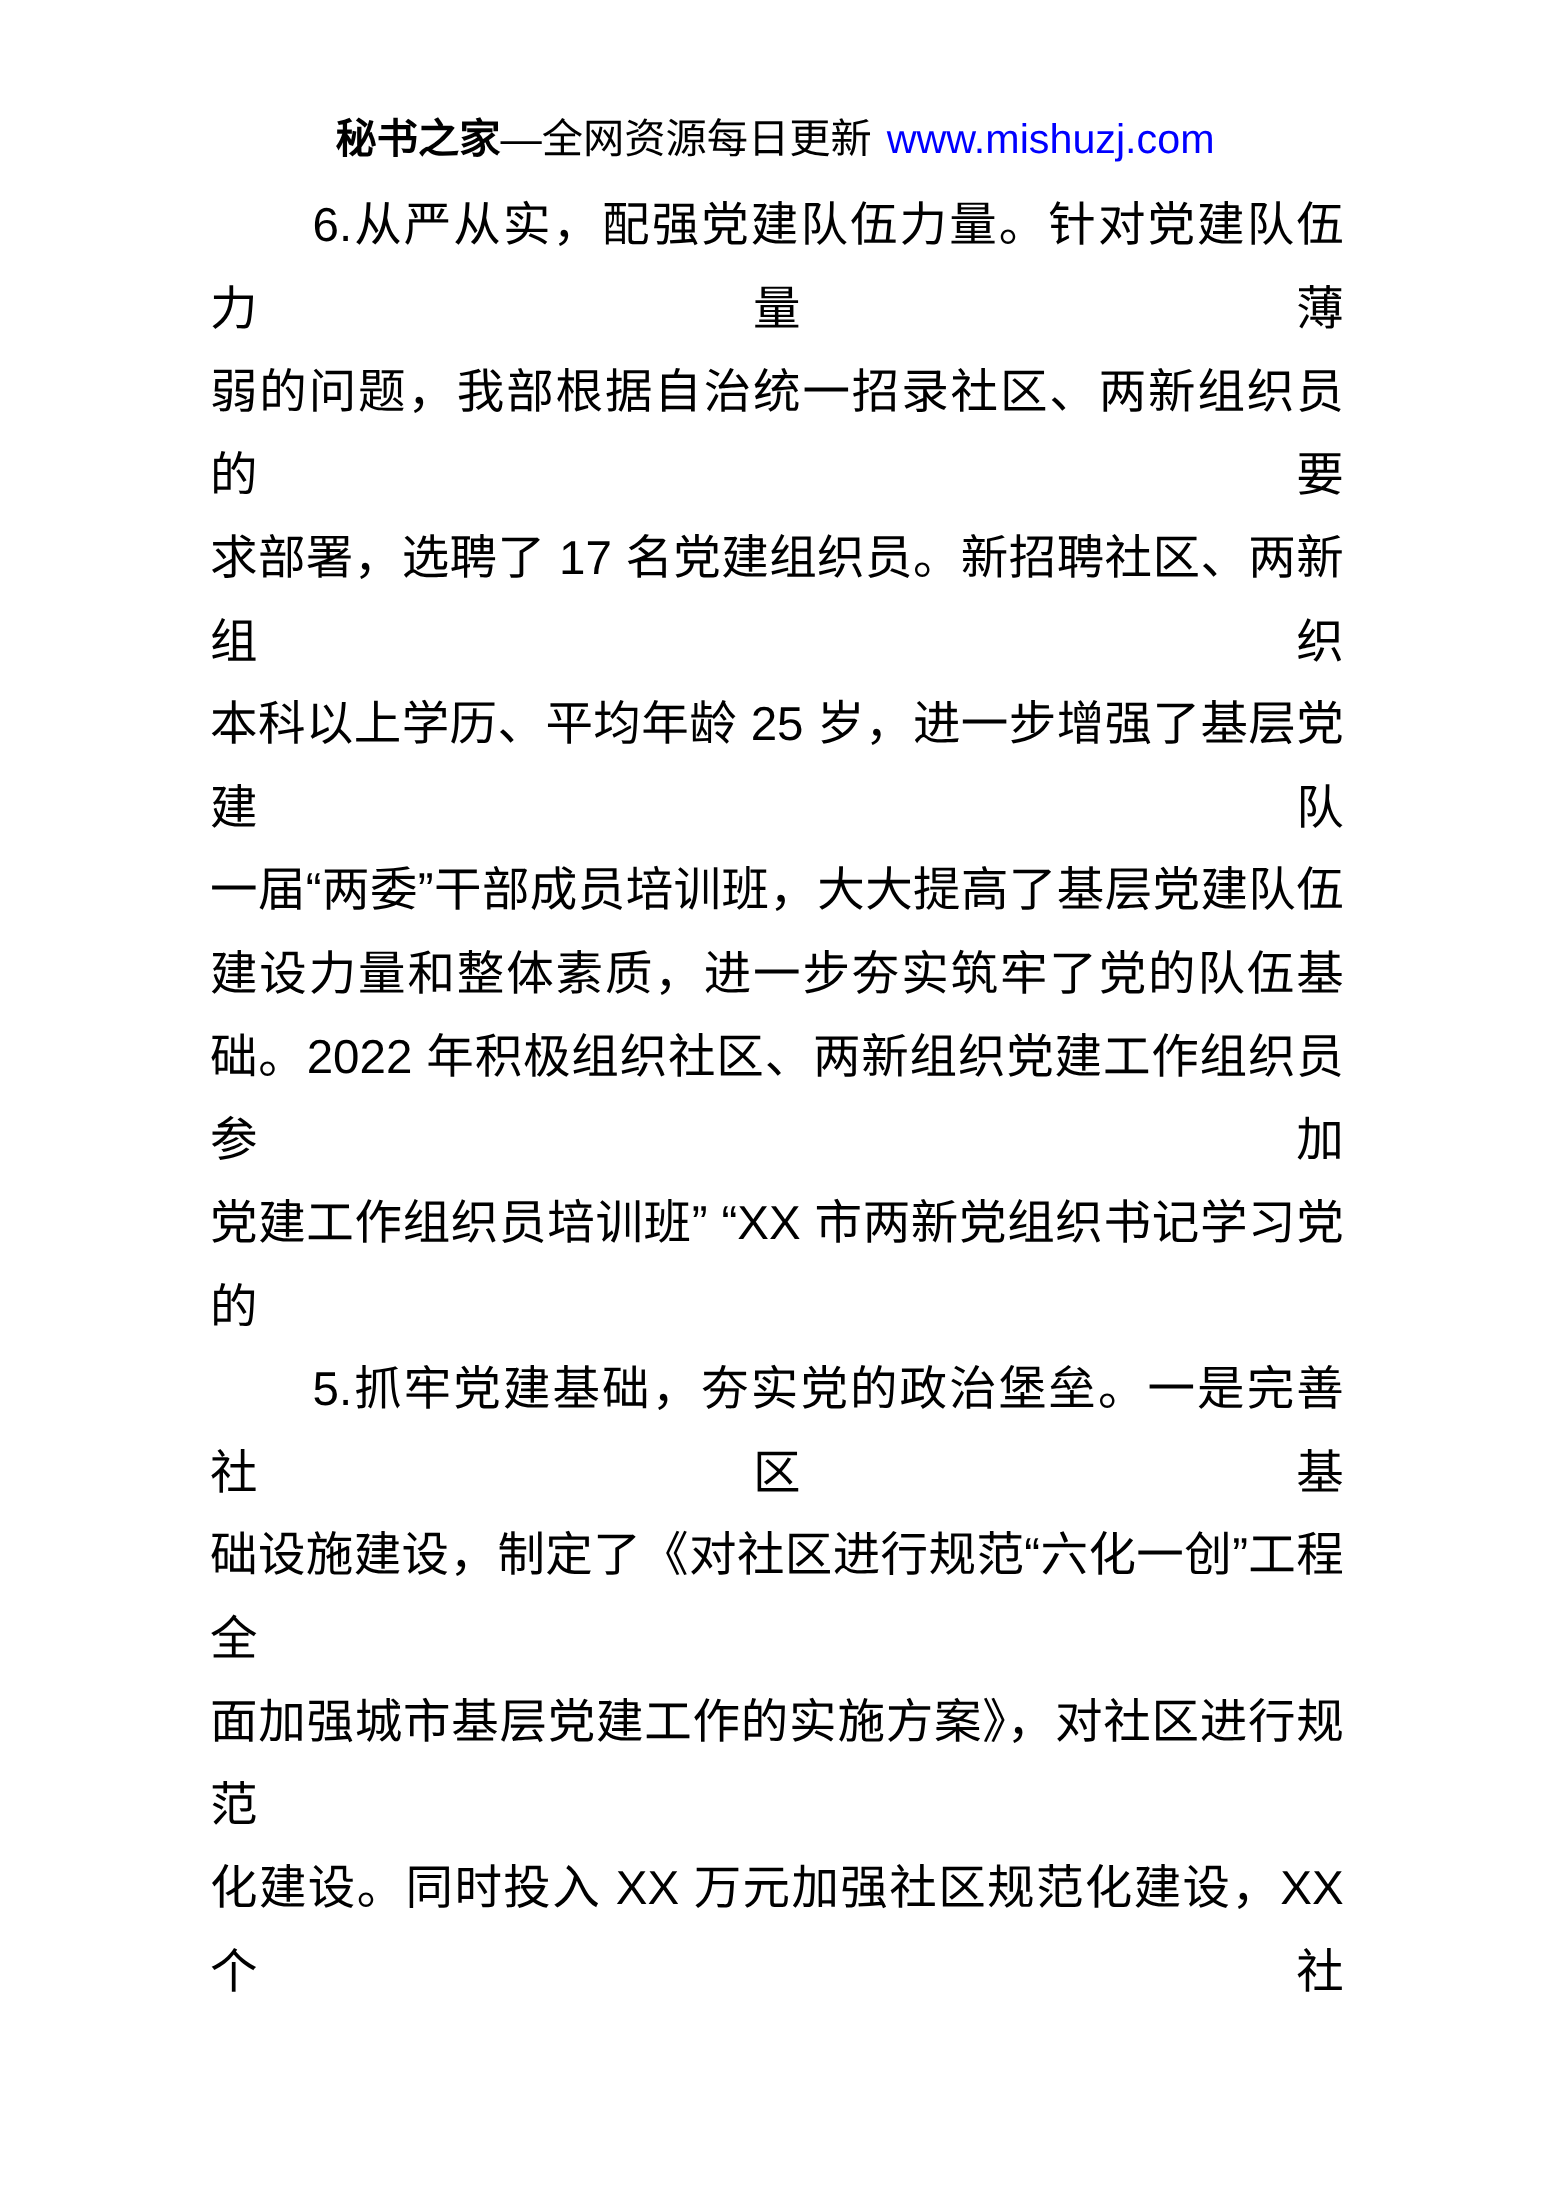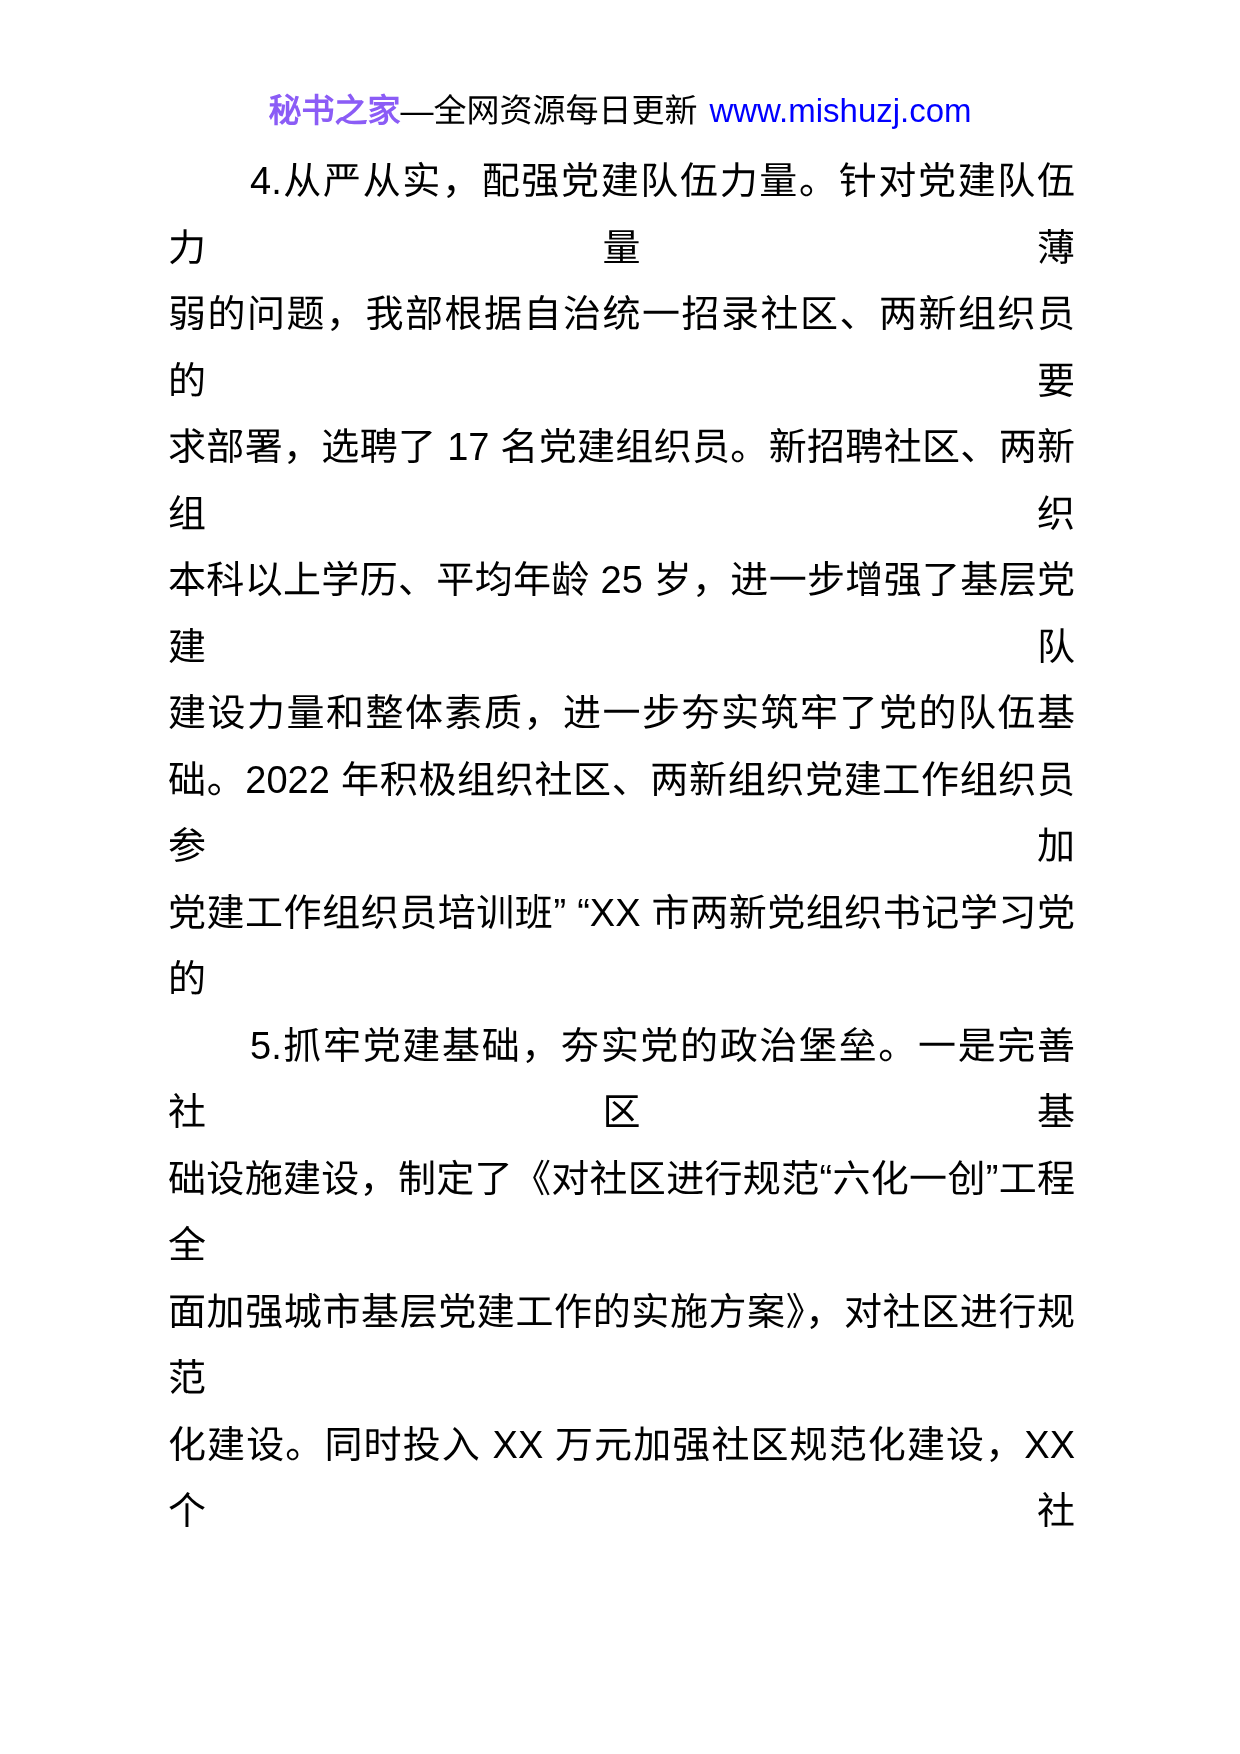--- a/index.html
+++ b/index.html
@@ -17,21 +17,21 @@
     color: #000000;
   }
   .site-header {
     padding-top: 88px;
     text-align: center;
     font-size: 33px;
     line-height: 46px;
     white-space: nowrap;
   }
   .site-header .site-name {
-    color: #8b5cf6;
+    color: #000000;
     font-weight: 700;
   }
   .site-header .site-tagline {
     color: #000000;
     font-weight: 400;
   }
   .site-header .site-url {
     color: #0000ff;
     font-weight: 400;
     margin-left: 12px;
@@ -66,24 +66,25 @@
 
 <div class="page">
 
   <div class="site-header">
     <span class="site-name">秘书之家</span><span class="site-tagline">—全网资源每日更新</span><span class="site-url">www.mishuzj.com</span>
   </div>
 
   <div class="doc-body">
 
     <div class="para">
-      <div class="line first">4.从严从实，配强党建队伍力量。针对党建队伍力量薄</div>
+      <div class="line first">6.从严从实，配强党建队伍力量。针对党建队伍力量薄</div>
       <div class="line">弱的问题，我部根据自治统一招录社区、两新组织员的要</div>
       <div class="line">求部署，选聘了 17 名党建组织员。新招聘社区、两新组织</div>
       <div class="line">本科以上学历、平均年龄 25 岁，进一步增强了基层党建队</div>
+      <div class="line">一届“两委”干部成员培训班，大大提高了基层党建队伍</div>
       <div class="line">建设力量和整体素质，进一步夯实筑牢了党的队伍基</div>
       <div class="line">础。2022 年积极组织社区、两新组织党建工作组织员参加</div>
       <div class="line">党建工作组织员培训班” “XX 市两新党组织书记学习党的</div>
     </div>
 
     <div class="para">
       <div class="line first">5.抓牢党建基础，夯实党的政治堡垒。一是完善社区基</div>
       <div class="line">础设施建设，制定了《对社区进行规范“六化一创”工程全</div>
       <div class="line">面加强城市基层党建工作的实施方案》，对社区进行规范</div>
       <div class="line">化建设。同时投入 XX 万元加强社区规范化建设，XX 个社</div>

